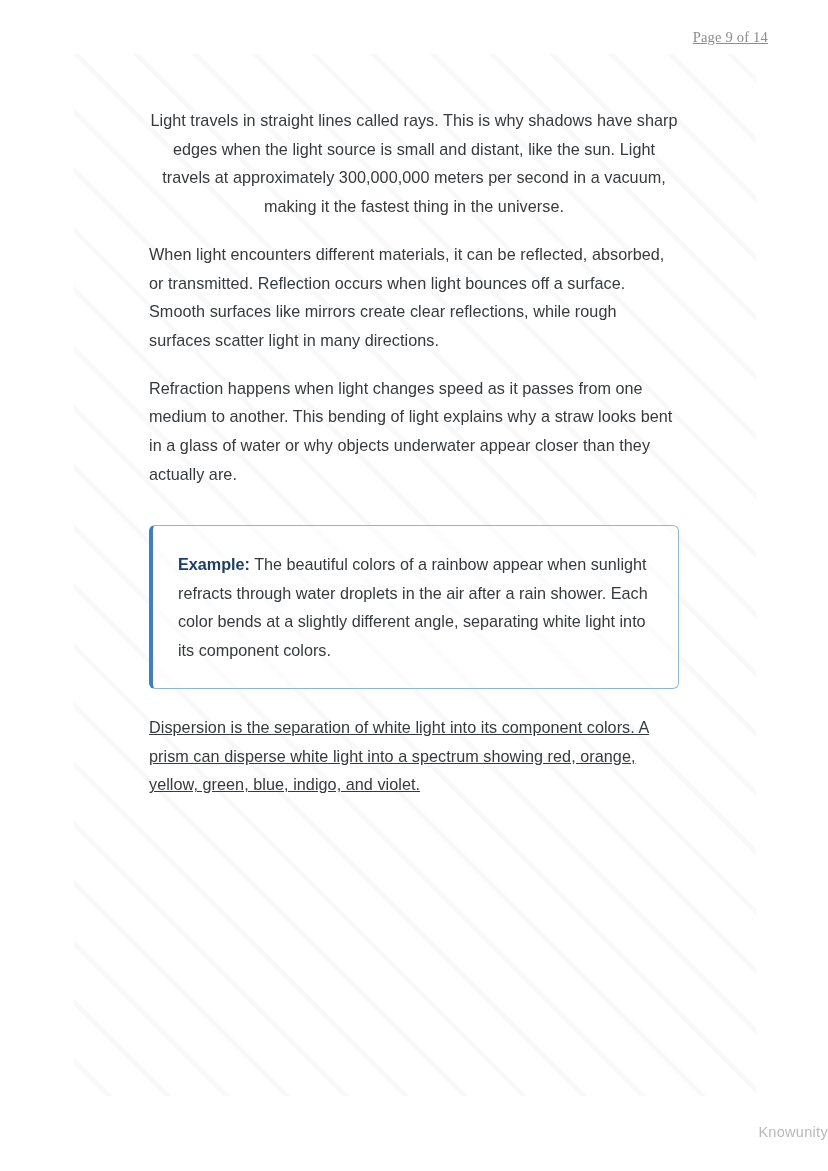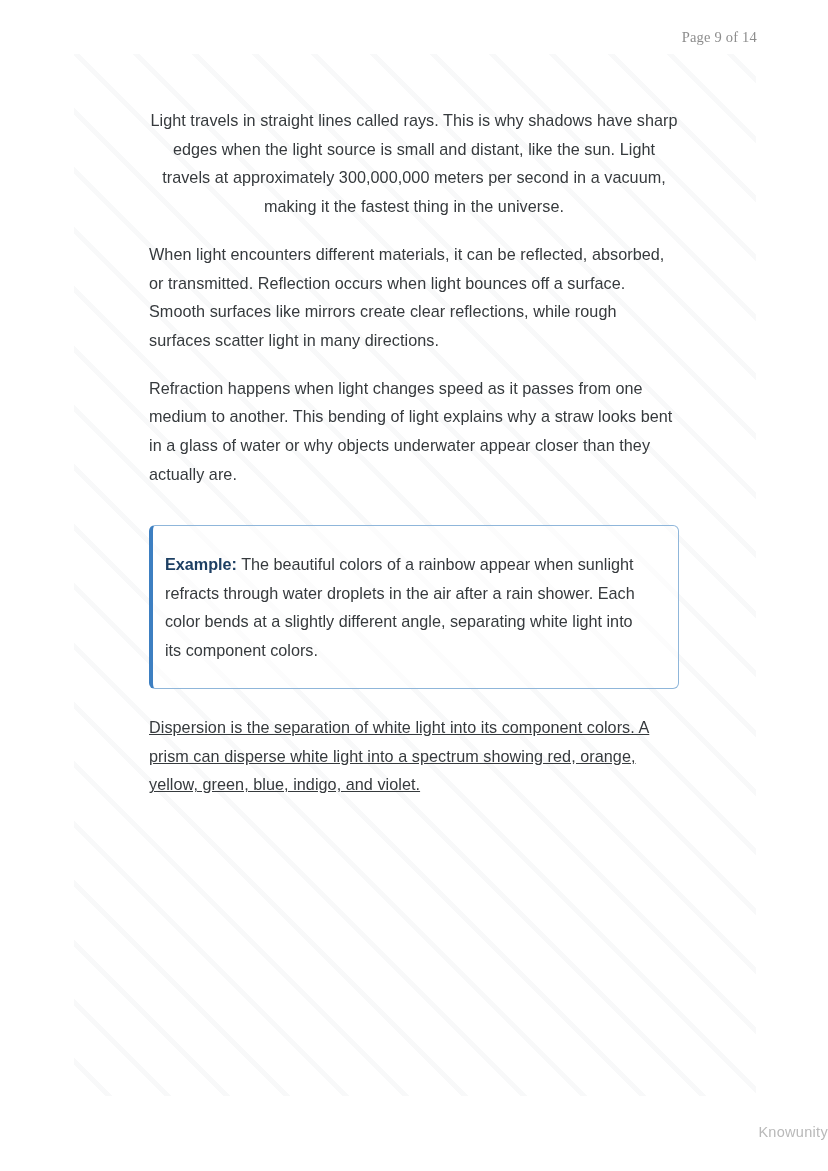--- a/index.html
+++ b/index.html
@@ -43,26 +43,27 @@
 
   .content {
     position: relative;
     z-index: 1;
     height: 100%;
   }
 
   .page-number {
     position: absolute;
     top: 29px;
-    right: 71px;
+    right: 60px;
     font-family: "Liberation Serif", serif;
     font-size: 14.5px;
     color: #8d8d8d;
     letter-spacing: 0.2px;
     white-space: nowrap;
+    text-decoration: underline;
   }
 
   .body-wrap {
     position: absolute;
     left: 149px;
     top: 74px;
     width: 530px;
   }
 
   .section-heading {
@@ -87,21 +88,21 @@
   .para-2 { margin-top: 19px; }
   .para-3 { margin-top: 19px; }
   .para-4 { margin-top: 24px; text-decoration: underline; }
 
   .callout {
     margin-top: 37px;
     border: 1.2px solid #8fb6da;
     border-left: 4px solid #3d7fc1;
     border-radius: 6px;
     background: rgba(255,255,255,0.55);
-    padding: 24px 26px 24px 12px;
+    padding: 24px 26px 24px 25px;
     box-sizing: border-box;
   }
   .callout-text {
     font-size: 16.2px;
     line-height: 28.4px;
     color: #363a3d;
     margin: 0;
   }
   .callout-label {
     font-weight: bold;

